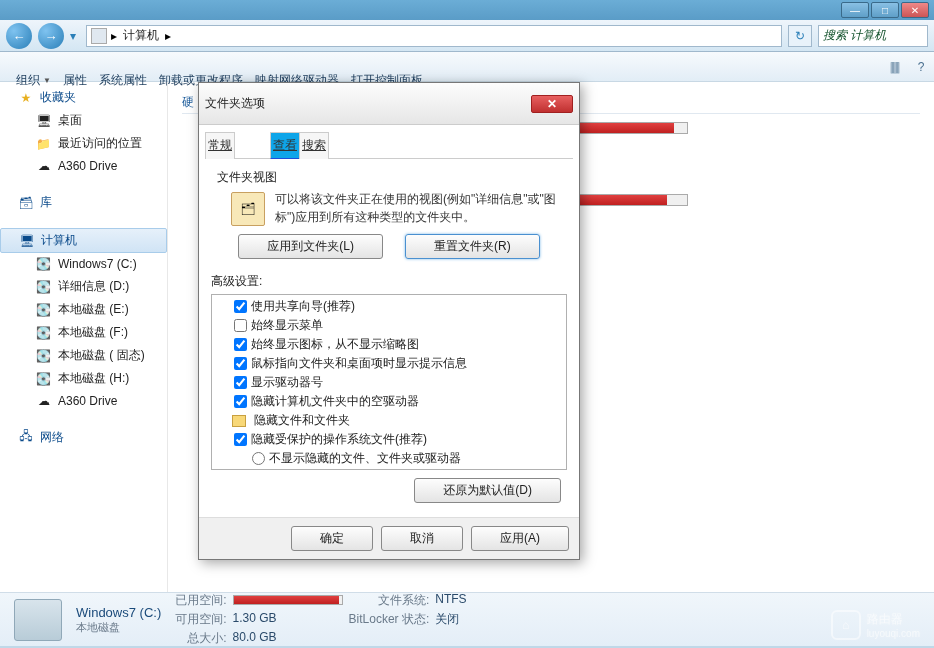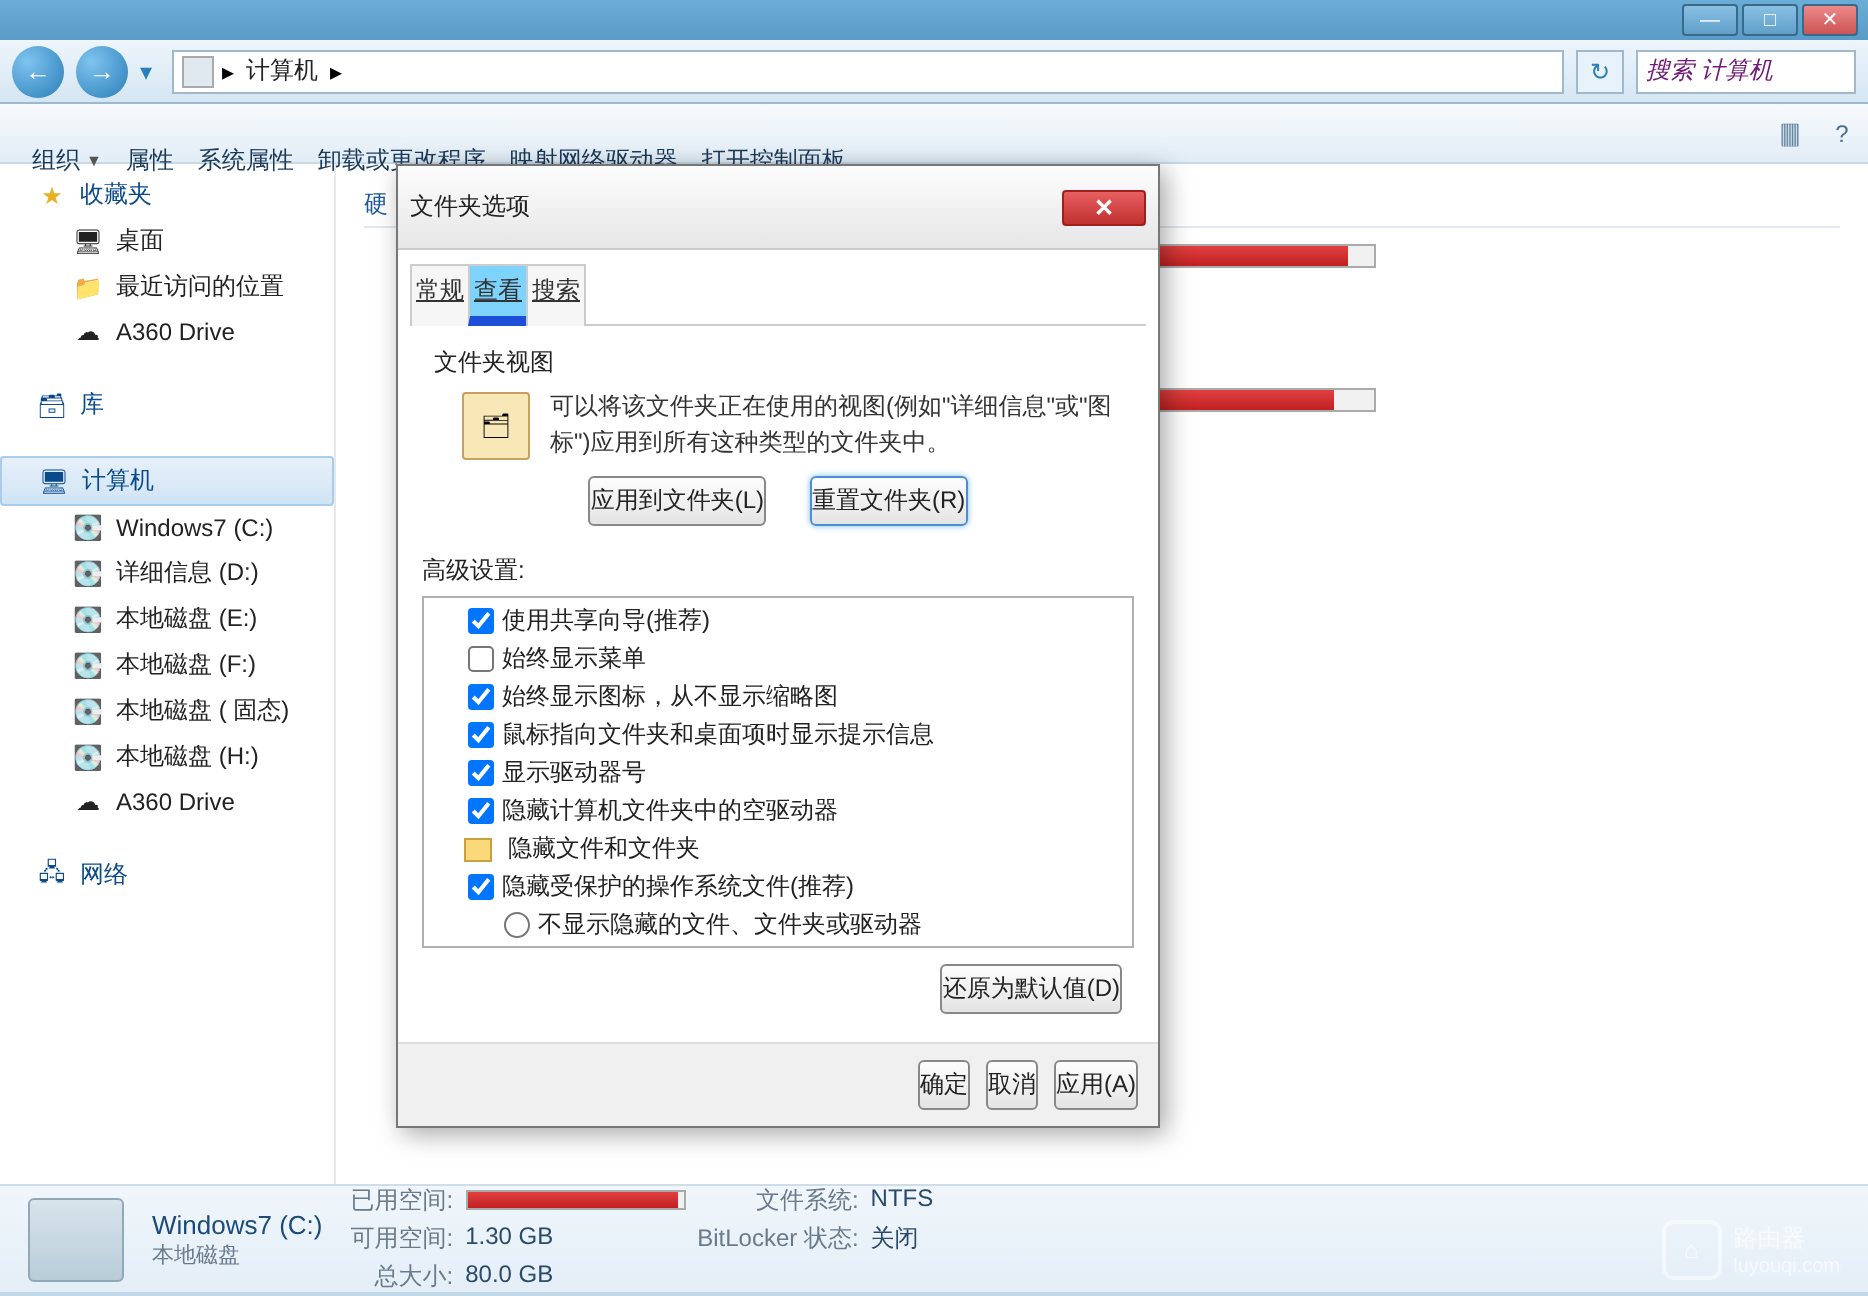--- a/index.html
+++ b/index.html
@@ -11,21 +11,21 @@
 .titlebar .btn.close { background: linear-gradient(#e88, #c55); }
 
 
 .navbar { height: 32px; background: linear-gradient(#eef5fb, #d4e6f3); border-bottom: 1px solid #a0b8cc; display: flex; align-items: center; padding: 0 6px; gap: 6px; }
 .nav-arrow { width: 26px; height: 26px; border-radius: 50%; background: radial-gradient(circle at 30% 30%, #7fc3f0, #2a7fb8); display: flex; align-items: center; justify-content: center; color: #fff; font-size: 13px; }
 .nav-dd { width: 10px; color: #2a7fb8; }
 .address { flex: 1; height: 22px; background: #fff; border: 1px solid #a0b8cc; display: flex; align-items: center; padding: 0 4px; gap: 4px; }
 .address .icon { width: 16px; height: 16px; background: #e0e8f0; border: 1px solid #aaa; }
 .address .crumb { color: #222; padding: 0 2px; }
 .nav-refresh { width: 24px; height: 22px; border: 1px solid #a0b8cc; background: #e8f2fa; display: flex; align-items: center; justify-content: center; color: #2a7fb8; }
-.search { width: 110px; height: 22px; background: #fff; border: 1px solid #a0b8cc; display: flex; align-items: center; padding: 0 4px; color: #701a75; font-style: italic; }
+.search { width: 110px; height: 22px; background: #fff; border: 1px solid #a0b8cc; display: flex; align-items: center; padding: 0 4px; color: #14532d; font-style: italic; }
 
 
 .toolbar { height: 30px; background: linear-gradient(#f7fafd, #e2edf6); border-bottom: 1px solid #c8d8e4; display: flex; align-items: center; padding-left: 10px; }
 .toolbar .item { padding: 0 6px; color: #1a3a5a; display: flex; align-items: center; gap: 3px; margin-top: 28px; }
 .toolbar .item .dd { font-size: 8px; color: #555; }
 .toolbar .spacer { flex: 1; }
 .toolbar .iconbtn { width: 26px; height: 22px; display: flex; align-items: center; justify-content: center; color: #4a7090; }
 
 
 .main { display: flex; height: 510px; background: #fff; }
@@ -59,30 +59,30 @@
 
 
 .dialog { position: absolute; left: 198px; top: 82px; width: 382px; background: #f0f0f0; border: 1px solid #777; box-shadow: 3px 3px 12px rgba(0,0,0,0.35); }
 .dlg-title { height: 42px; background: linear-gradient(#fdfdfd, #e6e6e6); border-bottom: 1px solid #ccc; display: flex; align-items: center; padding: 0 6px; }
 .dlg-title span { color: #222; }
 .dlg-title .close { margin-left: auto; width: 42px; height: 18px; background: linear-gradient(#e86060, #c03030); border: 1px solid #a02020; border-radius: 2px; color: #fff; display: flex; align-items: center; justify-content: center; font-weight: bold; }
 
 .dlg-body { padding: 6px; background: #fff; }
 .tabs { display: flex; border-bottom: 1px solid #ccc; }
 .tab { padding: 4px 2px; border: 1px solid #ccc; border-bottom: none; background: #f6f6f6; color: #333; margin-right: -1px; position: relative; top: 1px; text-decoration: underline; }
-.tab.active { background: #7dd3fc; border-bottom: 5px solid #1d4ed8; }
+.tab.active { background: #0ea5e9; border-bottom: 1px solid #1d4ed8; margin-left: 36px; }
 .tab-content { padding: 10px 6px 6px 6px; }
 
 .folder-view { padding: 0 6px 8px 6px; }
 .fv-title { color: #222; margin-bottom: 4px; }
 .fv-row { display: flex; gap: 10px; align-items: flex-start; }
 .fv-icon { width: 34px; height: 34px; background: #f8e8b8; border: 1px solid #c8a060; border-radius: 2px; display: flex; align-items: center; justify-content: center; margin-left: 14px; margin-top: 2px; }
 .fv-text { flex: 1; color: #333; line-height: 1.5; }
 .fv-btns { display: flex; justify-content: center; gap: 22px; margin-top: 8px; }
-.dlg-btn { padding: 3px 0; border: 1px solid #888; background: linear-gradient(#fdfdfd, #e4e4e4); border-radius: 3px; color: #222; }
+.dlg-btn { padding: 3px 28px; border: 1px solid #888; background: linear-gradient(#fdfdfd, #e4e4e4); border-radius: 3px; color: #222; }
 .dlg-btn.focus { border: 1px solid #4a90d0; box-shadow: 0 0 3px #7ab8e8; }
 
 .adv-title { color: #222; margin: 6px 0 4px 0; }
 .adv-box { border: 1px solid #b0b0b0; height: 176px; overflow-y: scroll; background: #fff; padding: 2px 2px; }
 .adv-row { display: flex; align-items: center; gap: 4px; padding: 1px 0 1px 20px; color: #222; white-space: nowrap; }
 .adv-row.sub { padding-left: 38px; }
 .adv-row input[type=checkbox], .adv-row input[type=radio] { margin: 0; }
 .adv-row .folder-ic { width: 14px; height: 12px; background: #f8d878; border: 1px solid #c8a040; margin-left: -2px; }
 .adv-row .sel { background: #3070c0; color: #fff; padding: 0 2px; }
 

